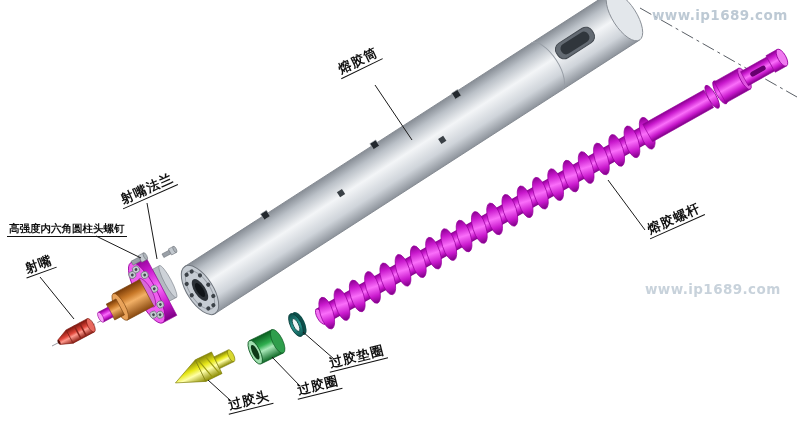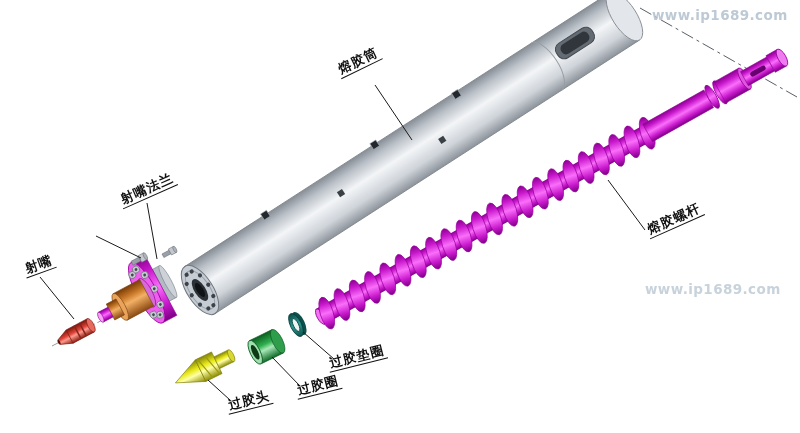--- a/index.html
+++ b/index.html
@@ -227,17 +227,18 @@
       <line class="ld" x1="334" y1="359" x2="303" y2="332"></line>
     </g>
   </svg>
 
   <div class="wm" style="left:652px; top:7px;">www.ip1689.com</div>
   <div class="wm wm2" style="left:645px; top:281px;">www.ip1689.com</div>
 
   <div class="label" style="left:338px; top:64px; transform:rotate(-26deg);">熔胶筒</div>
   <div class="label" style="left:647px; top:224px; transform:rotate(-24deg);">熔胶螺杆</div>
   <div class="label" style="left:120px; top:194px; transform:rotate(-24deg);">射嘴法兰</div>
+  <div class="label" style="left:7px; top:221px; font-size:10.5px; letter-spacing:0;">高强度内六角圆柱头螺钉</div>
   <div class="label" style="left:24px; top:263px; transform:rotate(-20deg);">射嘴</div>
   <div class="label" style="left:227px; top:399px; transform:rotate(-14deg);">过胶头</div>
   <div class="label" style="left:296px; top:384px; transform:rotate(-14deg);">过胶圈</div>
   <div class="label" style="left:328px; top:357px; transform:rotate(-14deg);">过胶垫圈</div>
 </div>
 
 </body></html>

